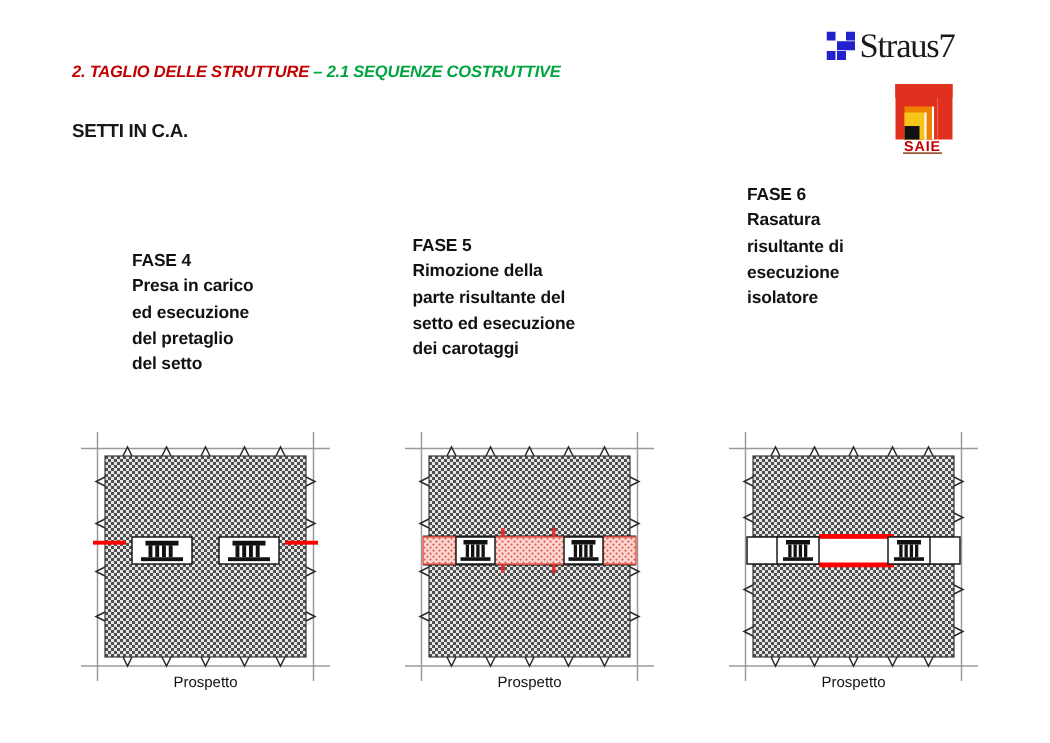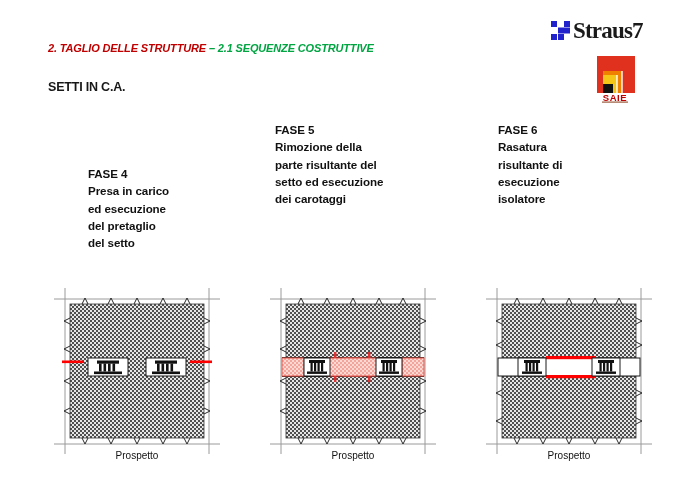--- a/index.html
+++ b/index.html
@@ -57,21 +57,21 @@
     align-items: center;
     gap: 3px;
   }
   #straus7-mark {
     width: 19px; height: 19px;
     display: block;
   }
   #straus7-word {
     font-family: "Liberation Serif", serif;
     font-size: 23px;
-    font-weight: bold;
+    font-weight: normal;
     color: #1a1a1a;
     line-height: 19px;
     letter-spacing: -0.8px;
   }
 
   #saie-logo {
     position: absolute;
     left: 589px;
     top: 53px;
     width: 52px;
@@ -83,21 +83,21 @@
   .phase-col {
     position: absolute;
     top: 121px;
     font-size: 11.6px;
     font-weight: bold;
     line-height: 17.3px;
     color: #111111;
     letter-spacing: -0.1px;
   }
   #phase-col-0 { left: 88px;  width: 175px; margin-top: 44px; }
-  #phase-col-1 { left: 275px; width: 195px; }
+  #phase-col-1 { left: 275px; width: 195px; margin-top: 34px; }
   #phase-col-2 { left: 498px; width: 180px; }
   .phase-line { display: block; white-space: nowrap; }
 
   
   .diagram {
     position: absolute;
     top: 286px;
     width: 170px;
     height: 170px;
   }

